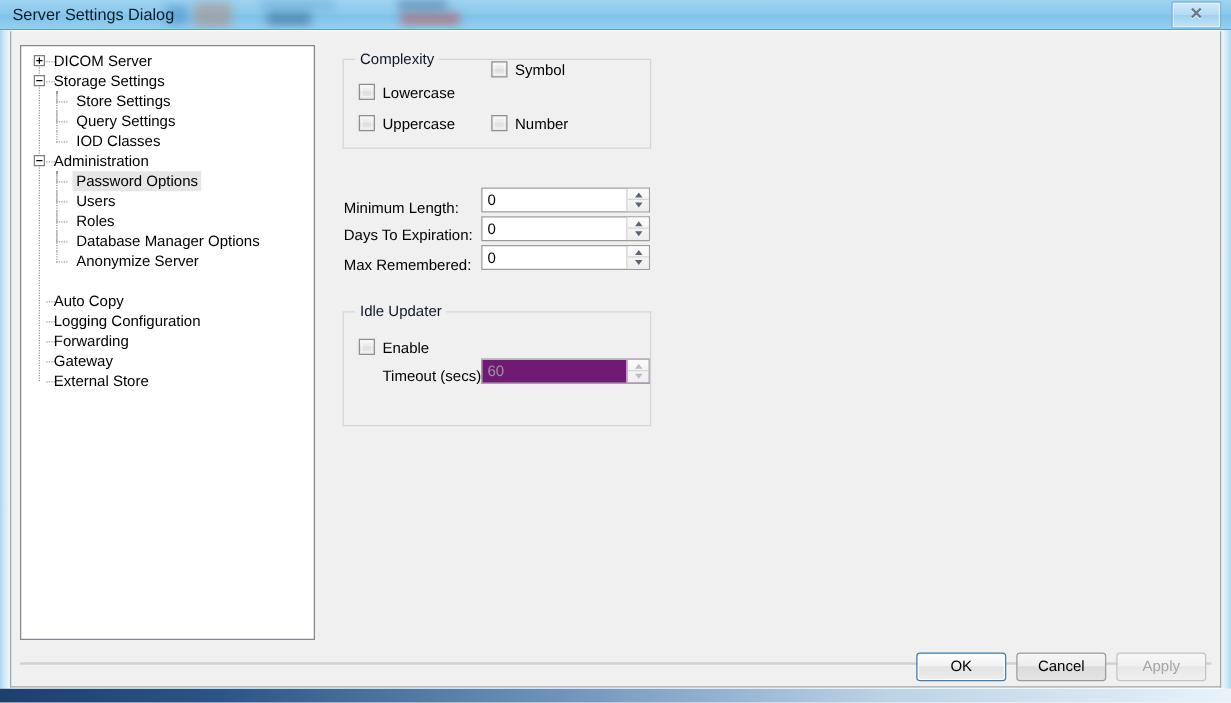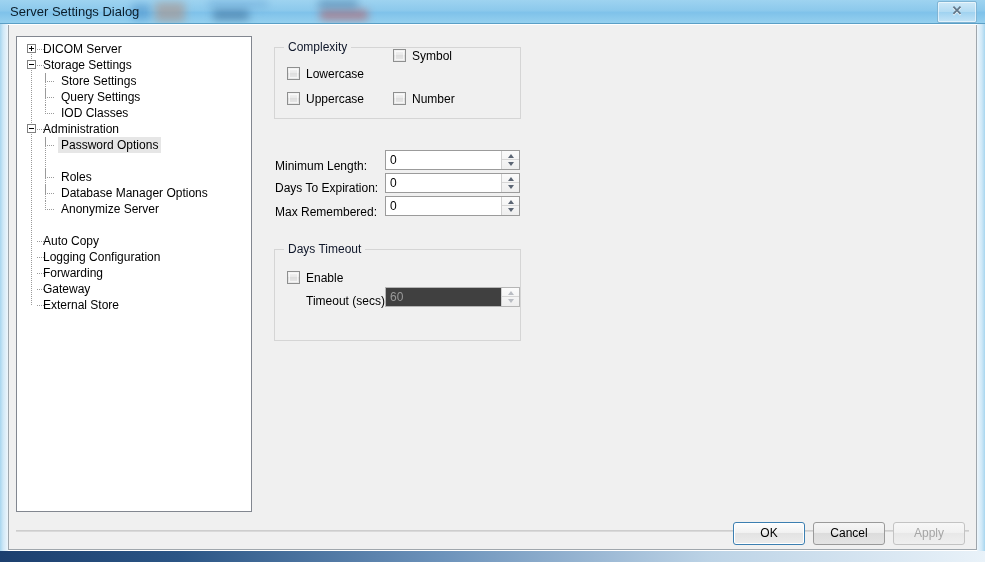--- a/index.html
+++ b/index.html
@@ -241,21 +241,21 @@
   }
   .spinner .val {
     position: absolute;
     left: 4px;
     top: 1px;
     font-size: 12px;
     line-height: 16px;
     color: #000;
   }
   .spinner.disabled {
-    background: #404040;
+    background: #701a75;
     border-color: #b5b5b5;
     padding-left: 30px;
   }
   .spinner.disabled .val { color: #9a9a9a; }
   .spin-btns {
     position: absolute;
     right: 0; top: 0;
     width: 17px; height: 100%;
     border-left: 1px solid #cfcfcf;
     background: linear-gradient(to bottom, #fbfbfb, #eeeeee);
@@ -370,20 +370,25 @@
         </div>
         <div class="tree-row" style="position: absolute; left: 0px; top: 84px; width: 100%;">
           <span class="expander" style="left: 10px; top: 3px;"></span>
           <span class="dots-h" style="left: 20px; top: 8px; width: 7px;"></span>
           <span class="tree-label" style="position: absolute; left: 23px; top: 0px;">Administration</span>
         </div>
         <div class="tree-row" style="position: absolute; left: 0px; top: 100px; width: 100%;">
           <span class="dots-h" style="left: 28px; top: 8px; width: 9px;"></span>
           <span class="dots-v" style="left: 28px; top: 0px; height: 9px;"></span>
           <span class="tree-label selected" style="position: absolute; left: 41px; top: 0px;">Password Options</span>
+        </div>
+        <div class="tree-row" style="position: absolute; left: 0px; top: 116px; width: 100%;">
+          <span class="dots-h" style="left: 28px; top: 8px; width: 9px;"></span>
+          <span class="dots-v" style="left: 28px; top: 0px; height: 9px;"></span>
+          <span class="tree-label" style="position: absolute; left: 41px; top: 0px;">Users</span>
         </div>
         <div class="tree-row" style="position: absolute; left: 0px; top: 132px; width: 100%;">
           <span class="dots-h" style="left: 28px; top: 8px; width: 9px;"></span>
           <span class="dots-v" style="left: 28px; top: 0px; height: 9px;"></span>
           <span class="tree-label" style="position: absolute; left: 41px; top: 0px;">Roles</span>
         </div>
         <div class="tree-row" style="position: absolute; left: 0px; top: 148px; width: 100%;">
           <span class="dots-h" style="left: 28px; top: 8px; width: 9px;"></span>
           <span class="dots-v" style="left: 28px; top: 0px; height: 9px;"></span>
           <span class="tree-label" style="position: absolute; left: 41px; top: 0px;">Database Manager Options</span>
@@ -457,21 +462,21 @@
       <div class="field-label" style="left:16px; top:180px;">Max Remembered:</div>
       <div class="spinner" style="left:126px; top:171px; width:135px;">
         <span class="val">0</span>
         <span class="spin-btns">
           <span class="up"></span>
           <span class="dn"></span>
         </span>
       </div>
 
       <div class="groupbox" style="left:15px; top:224px; width:247px; height:92px;">
-        <div class="gb-title">Days Timeout</div>
+        <div class="gb-title">Idle Updater</div>
 
         <div class="cb-row" style="left:12px; top:21px;">
           <span class="checkbox"></span><span>Enable</span>
         </div>
 
         <div class="field-label" style="left:31px; top:44px;">Timeout (secs):</div>
         <div class="spinner disabled" style="left:110px; top:37px; width:135px;">
           <span class="val">60</span>
           <span class="spin-btns">
             <span class="up"></span>

